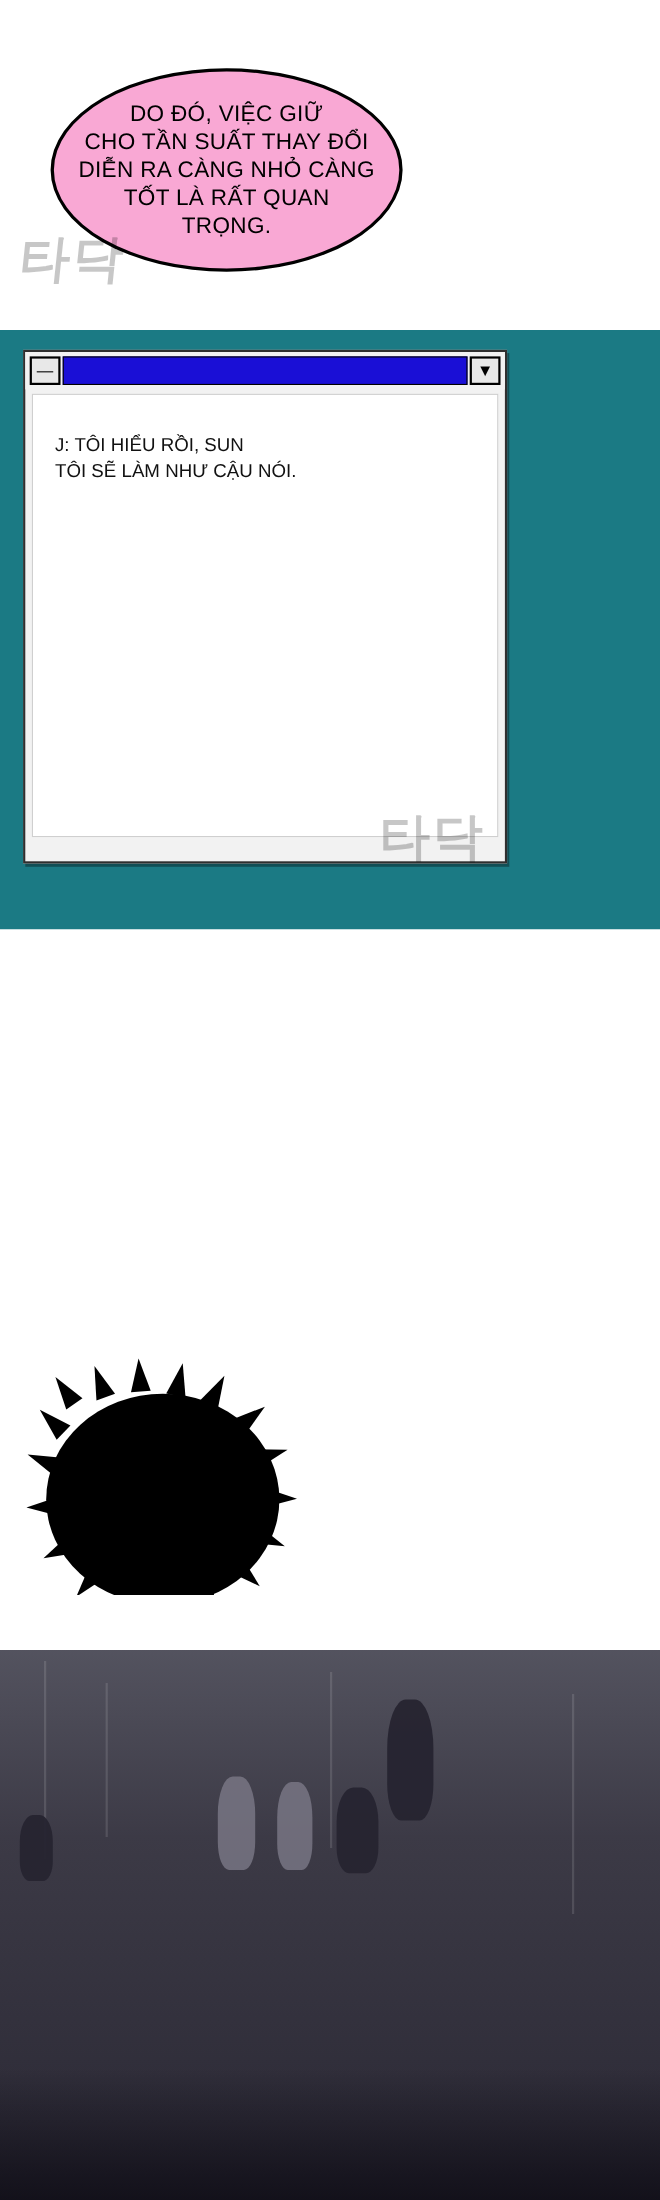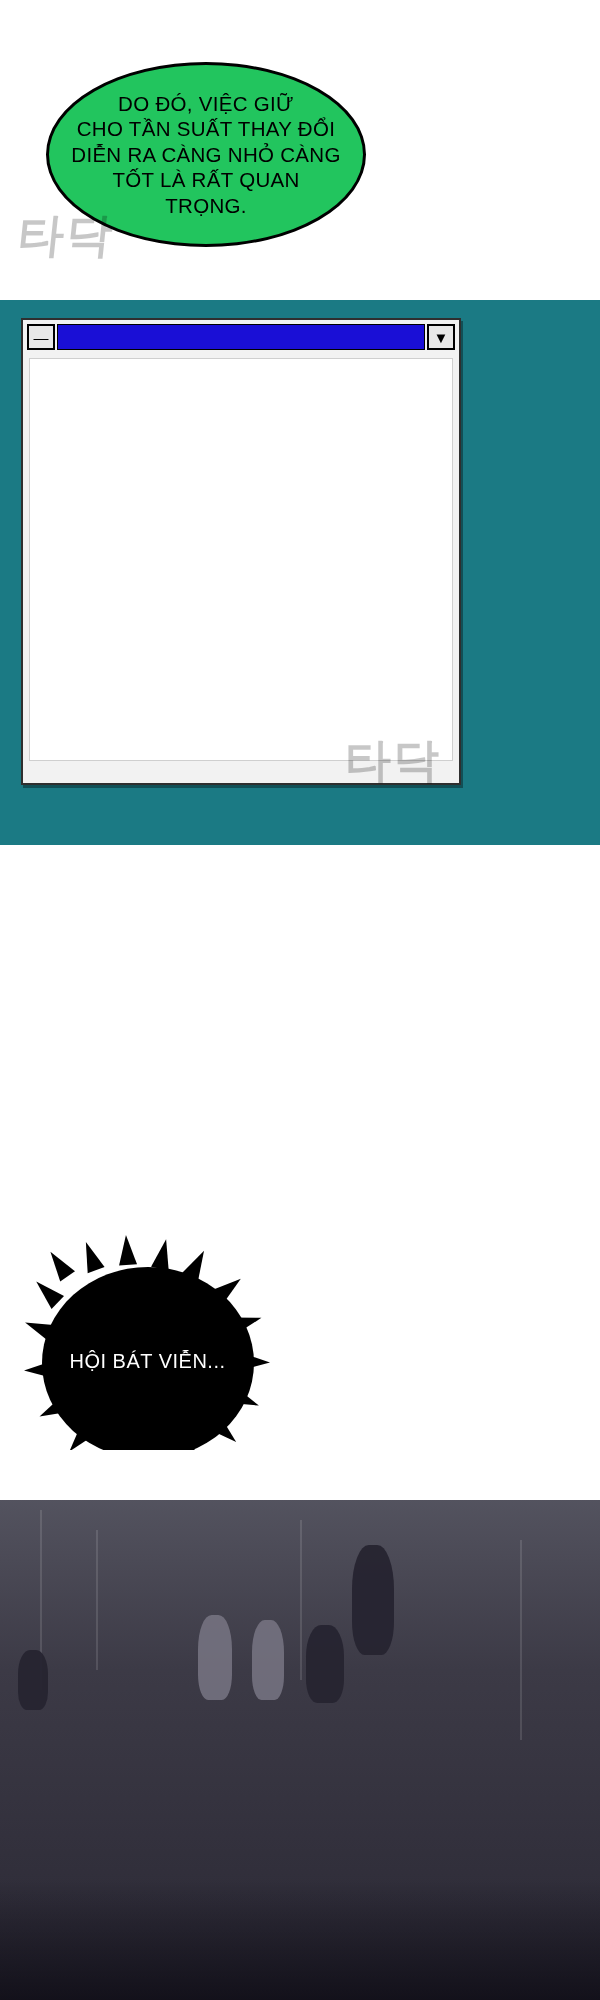--- a/index.html
+++ b/index.html
@@ -21,21 +21,21 @@
     left: 0; top: 0;
     width: 600px; height: 300px;
     background: #ffffff;
   }
   .bubble {
     position: absolute;
     left: 46px; top: 62px;
     width: 320px; height: 185px;
     border: 3px solid #000;
     border-radius: 50% / 50%;
-    background: #22c55e;
+    background: #f9a8d4;
     box-sizing: border-box;
     display: flex;
     align-items: center;
     justify-content: center;
   }
   .bubble-text {
     font-size: 20.5px;
     line-height: 1.24;
     text-align: center;
     color: #000;
@@ -210,20 +210,22 @@
 </div>
 
 <div id="panel-teal">
   <div class="window">
     <div class="titlebar">
       <div class="tb-btn">—</div>
       <div class="tb-bar"></div>
       <div class="tb-btn">▼</div>
     </div>
     <div class="window-body">
+      <div class="chat-text chat-block">J: TÔI HIỂU RỒI, SUN
+TÔI SẼ LÀM NHƯ CẬU NÓI.</div>
     </div>
   </div>
   <div class="watermark" style="left:345px; top:430px;">타닥</div>
 </div>
 
 <div id="panel-white"></div>
 
 <div id="panel-blob">
   <div class="ink-blob">
     <div class="ink-core"></div>
@@ -238,21 +240,20 @@
     <div class="spike" style="left:206px; top:130px; transform:rotate(112deg);"></div>
     <div class="spike" style="left:186px; top:162px; transform:rotate(132deg);"></div>
     <div class="spike" style="left:152px; top:186px; transform:rotate(156deg);"></div>
     <div class="spike" style="left:112px; top:196px; transform:rotate(178deg);"></div>
     <div class="spike" style="left:74px;  top:190px; transform:rotate(198deg);"></div>
     <div class="spike" style="left:40px;  top:170px; transform:rotate(220deg);"></div>
     <div class="spike" style="left:14px;  top:140px; transform:rotate(244deg);"></div>
     <div class="spike" style="left:0px;   top:100px; transform:rotate(268deg);"></div>
     <div class="spike" style="left:0px;   top:58px;  transform:rotate(292deg);"></div>
     <div class="spike" style="left:8px;   top:22px;  transform:rotate(314deg);"></div>
-    <div class="blob-label">HỘI BÁT VIỄN...</div>
   </div>
 </div>
 
 <div id="panel-scene">
   <div class="scene-mask-top"></div>
   <div class="streak" style="left:40px;  top:60px;  height:180px;"></div>
   <div class="streak" style="left:96px;  top:80px;  height:140px;"></div>
   <div class="streak" style="left:300px; top:70px;  height:160px;"></div>
   <div class="streak" style="left:520px; top:90px;  height:200px;"></div>
   <div class="ground"></div>

